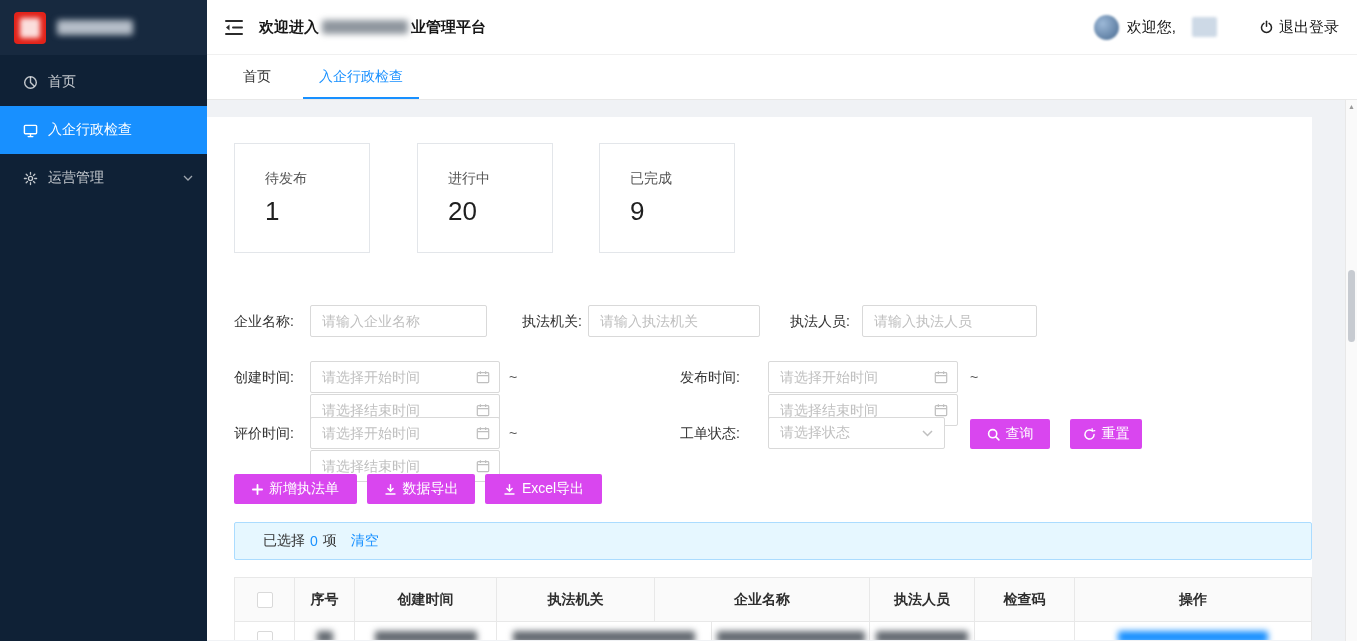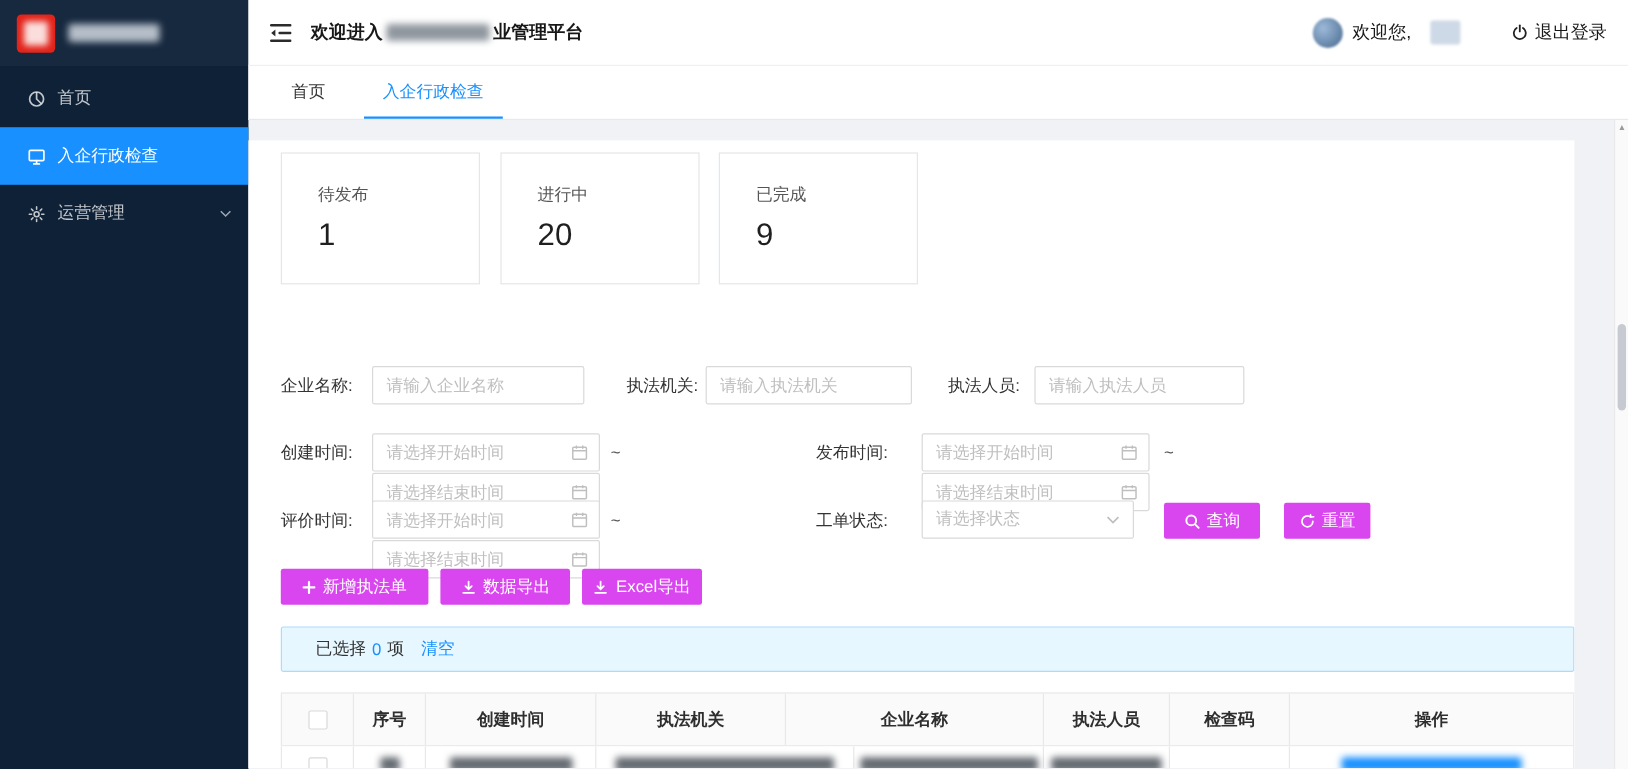--- a/index.html
+++ b/index.html
@@ -31,21 +31,21 @@
   .logout{display:flex;align-items:center;gap:5px;margin-left:42px;cursor:pointer;font-size:15px;color:#171717;}
 
   .tabbar{height:45px;background:#fff;border-bottom:1px solid #e8e8e8;display:flex;padding-left:20px;}
   .tab{height:100%;display:flex;align-items:center;padding:0 16px;margin-right:16px;cursor:pointer;color:#333;}
   .tab.active{color:#1890ff;box-shadow:inset 0 -2px 0 #1890ff;}
 
   
   .content{flex:1;padding:17px 45px 0 0;min-height:0;}
   .card{position:relative;background:#fff;width:1105px;height:523px;overflow:hidden;}
 
-  .stat{position:absolute;top:10px;width:166px;height:110px;border:1px solid #e3e6ea;background:#fff;padding-left:42px;}
+  .stat{position:absolute;top:26px;width:136px;height:110px;border:1px solid #e3e6ea;background:#fff;padding-left:42px;}
   .stat .s-label{position:absolute;left:30px;top:26px;font-size:14px;color:#555;}
   .stat .s-value{position:absolute;left:30px;top:52px;font-size:26px;color:#1f1f1f;}
 
   .flabel{position:absolute;height:32px;line-height:32px;color:#333;white-space:nowrap;}
   .tinput{position:absolute;height:32px;border:1px solid #d9d9d9;border-radius:2px;background:#fff;display:flex;align-items:center;}
   .tinput input{flex:1;min-width:0;height:100%;border:none;outline:none;padding:0 11px;font-size:14px;font-family:inherit;color:#333;background:transparent;}
   .tinput input::placeholder{color:#bfbfbf;}
   .dinput{padding-right:9px;}
   .dinput input{padding-right:4px;}
   .dinput svg{flex-shrink:0;}
@@ -260,21 +260,21 @@
               <path d="M6 1v10M1 6h10"></path>
             </svg>
           <span>新增执法单</span>
         </button>
         <button class="btn" style="left:160px;top:357px;width:108px;">
           <svg width="13" height="13" viewBox="0 0 16 16" fill="none" stroke="#fff" stroke-width="1.8" stroke-linecap="round">
               <path d="M8 2v7.5M4.8 6.8L8 10l3.2-3.2M2.5 13.5h11"></path>
             </svg>
           <span>数据导出</span>
         </button>
-        <button class="btn" style="left:278px;top:357px;width:100px;">
+        <button class="btn" style="left:278px;top:357px;width:117px;">
           <svg width="13" height="13" viewBox="0 0 16 16" fill="none" stroke="#fff" stroke-width="1.8" stroke-linecap="round">
               <path d="M8 2v7.5M4.8 6.8L8 10l3.2-3.2M2.5 13.5h11"></path>
             </svg>
           <span>Excel导出</span>
         </button>
 
         <div class="selbar">
           <span>已选择</span>
           <span class="cnt">0</span>
           <span>项</span>

